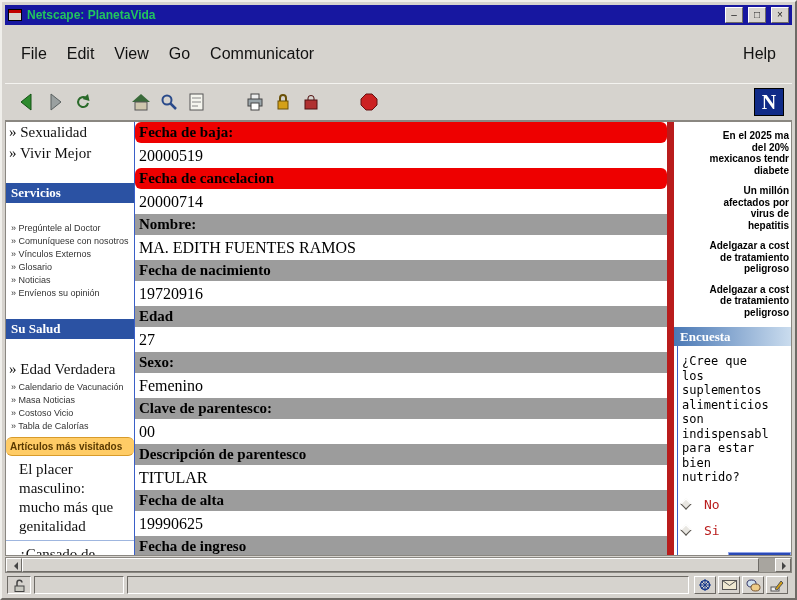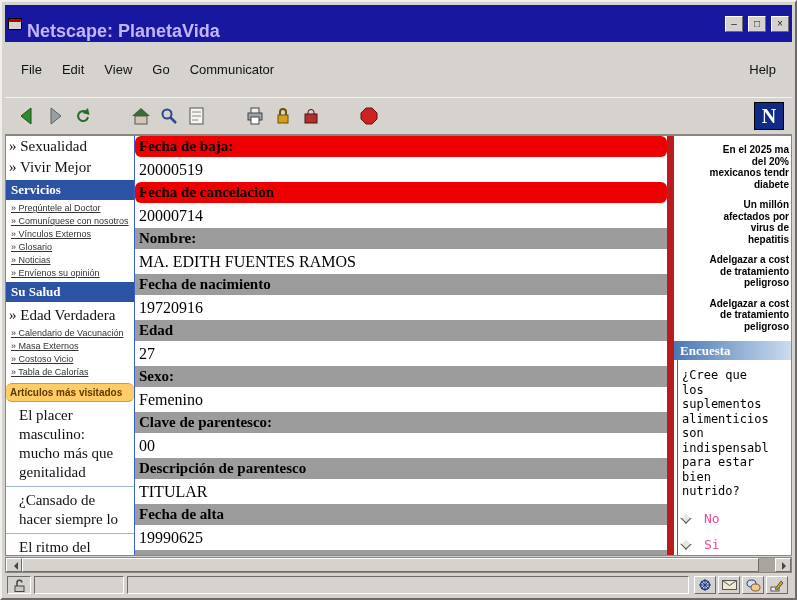--- a/index.html
+++ b/index.html
@@ -5,48 +5,48 @@
   * { margin:0; padding:0; box-sizing:border-box; }
   html,body { width:797px; height:600px; }
   body { font-family:"Liberation Sans",sans-serif; background:#555; }
 
   .window { width:797px; height:600px; background:#d6d3ce;
     border:2px solid; border-color:#f0efeb #6e6b66 #6e6b66 #f0efeb;
     padding:3px; display:flex; flex-direction:column; }
 
   
   .titlebar { flex:0 0 20px; background:#1717a0; display:flex; align-items:center; padding:0 3px; gap:5px; }
-  .titlebar .title { color:#c4b5fd; font-size:18px; font-weight:bold; flex:1; white-space:nowrap;margin-top:16px; }
+  .titlebar .title { color:#22c55e; font-size:12px; font-weight:bold; flex:1; white-space:nowrap; }
   .wbtn { width:18px; height:16px; background:#d6d3ce; border:1px solid; border-color:#fff #6e6b66 #6e6b66 #fff;
     font-size:10px; line-height:13px; text-align:center; color:#222; cursor:default; }
 
   
   .menubar { flex:0 0 26px; display:flex; align-items:center; padding:0 6px; }
   .menu-items { display:flex; }
-  .menu-item { font-size:13px; padding:20px 10px; color:#111; white-space:nowrap; }
+  .menu-item { font-size:16px; padding:20px 10px; color:#111; white-space:nowrap; }
   .menu-help { margin-left:auto; }
 
   
   .toolbar { flex:0 0 38px; border-top:1px solid #f4f3f0; border-bottom:1px solid #8a8781;
     display:flex; align-items:center; padding:3px 8px; }
   .tbtn { width:28px; height:28px; display:flex; align-items:center; justify-content:center; }
   .tbtn.gap { margin-left:30px; }
   .nlogo { margin-left:auto; width:30px; height:28px; background:#102a87; color:#fff;
     font:bold 20px "Liberation Serif",serif; text-align:center; line-height:27px; border:1px solid #000; }
 
   
   .main { flex:1 1 auto; display:flex; background:#fff; border:1px solid #8a8781; overflow:hidden;justify-content:space-between; }
 
   
   .sidebar { flex:0 0 129px; width:129px; border-right:1px solid #3a5fc8; overflow:hidden;
     font-family:"Liberation Serif",serif; background:#fff; }
   .top-link { font:15px/19px "Liberation Serif",serif; padding:1px 3px; color:#111; white-space:nowrap; }
   .side-header { background:#2b52a3; color:#fff; font:bold 13px/16px "Liberation Serif",serif;
-    padding:2px 5px; margin:2px 0; }
-  .slink { font:9px/11px "Liberation Sans",sans-serif; color:#333; padding:1px 3px 1px 5px;text-decoration:underline; }
+    padding:2px 5px; margin:19px 0; }
+  .slink { font:9px/11px "Liberation Sans",sans-serif; color:#333; padding:1px 3px 1px 5px; }
   .orange-header { background:#ffcc66; color:#5a3a00; font:bold 10px/13px "Liberation Sans",sans-serif;
     padding:2px 4px; border-top:1px solid #d89b2a; border-bottom:1px solid #d89b2a; margin-top:4px;border-radius:6px; }
   .article { font:15px/19px "Liberation Serif",serif; padding:4px 13px; border-bottom:1px solid #9fb6df; color:#111; }
   .biglink { font:15px/19px "Liberation Serif",serif; padding:2px 3px; color:#111; }
 
   
   .center { flex:1 1 auto; overflow:hidden; background:#fff; }
   .field-label { background:#9c9c9c; font:bold 15px/17px "Liberation Serif",serif; padding:2px 4px; color:#000; }
   .field-label.red { background:#ee0000;border-radius:6px; }
   .field-value { font:16px/21px "Liberation Serif",serif; padding:2px 4px; min-height:25px; color:#000; }
@@ -56,21 +56,21 @@
     border-left:7px solid #b91c1c; padding:8px 2px 0 3px; }
   .news-item { font:bold 10px/11.5px "Liberation Sans",sans-serif; text-align:right;
     white-space:pre-line; margin-bottom:9px; color:#000; }
   .enc-header { background:linear-gradient(to right,#4a78b5,#cadcee); color:#fff;
     font:bold 13px/15px "Liberation Serif",serif; padding:2px 6px; margin:3px -2px 0 -3px; }
   .enc-body { border-left:1px solid #3a5fc8; padding:8px 0 6px 4px; }
   .question { font:12px/14.5px "DejaVu Sans Mono",monospace; white-space:pre-line; color:#000; }
   .option { display:flex; align-items:center; gap:6px; margin:13px 0; }
   .diamond { width:8px; height:8px; transform:rotate(45deg); background:#e8e6e1;
     border:1px solid; border-color:#fff #55524c #55524c #fff; flex:0 0 auto; }
-  .option-label { font:13px/13px "DejaVu Sans Mono",monospace; color:#ec4899;padding-left:8px; }
+  .option-label { font:13px/13px "DejaVu Sans Mono",monospace; color:#b91c1c;padding-left:8px; }
   .votar-row { text-align:right; margin:6px -2px 0 0; }
   .votar { display:inline-block; background:#2a49b5; color:#fff;
     font:italic bold 11px/15px "Liberation Sans",sans-serif; padding:0 9px;
     border:1px solid #8fa3e8; box-shadow:1px 2px 0 #0a1a5a; letter-spacing:1px; }
 
   
   .hscroll { flex:0 0 16px; background:#a8a59f; border:1px solid #8a8781; display:flex; margin-top:1px; }
   .hs-arrow { width:16px; background:#d6d3ce; border:1px solid; border-color:#fff #6e6b66 #6e6b66 #fff; position:relative; }
   .hs-arrow.left::after { content:""; position:absolute; left:3px; top:3px; border:4px solid transparent; border-right-color:#444; }
   .hs-arrow.right::after { content:""; position:absolute; left:6px; top:3px; border:4px solid transparent; border-left-color:#444; }
@@ -205,21 +205,21 @@
           <div class="slink">» Noticias</div>
 
           <div class="slink">» Envíenos su opinión</div>
         </div>
       <div class="side-header">Su Salud</div>
       <div class="biglink">» Edad Verdadera</div>
       <div>
 
           <div class="slink">» Calendario de Vacunación</div>
 
-          <div class="slink">» Masa Externos</div>
+          <div class="slink">» Masa Noticias</div>
 
           <div class="slink">» Costoso Vicio</div>
 
           <div class="slink">» Tabla de Calorías</div>
         </div>
       <div class="orange-header">Artículos más visitados</div>
       <div>
 
           <div class="article">El placer masculino: mucho más que genitalidad</div>
 

